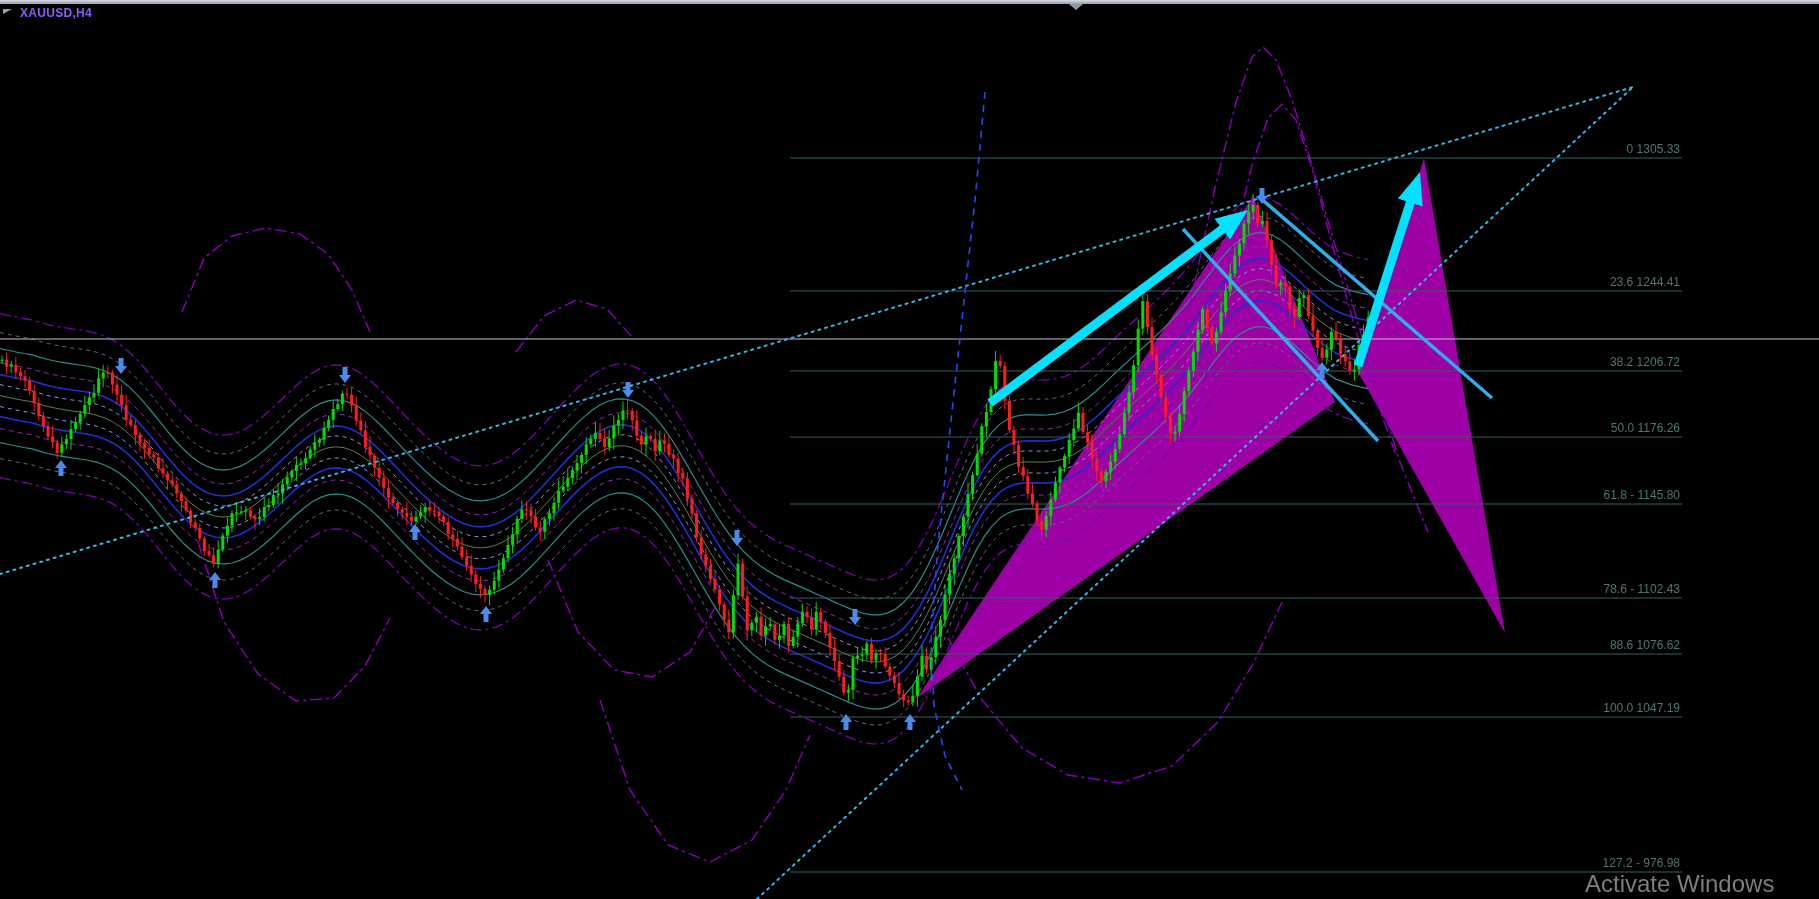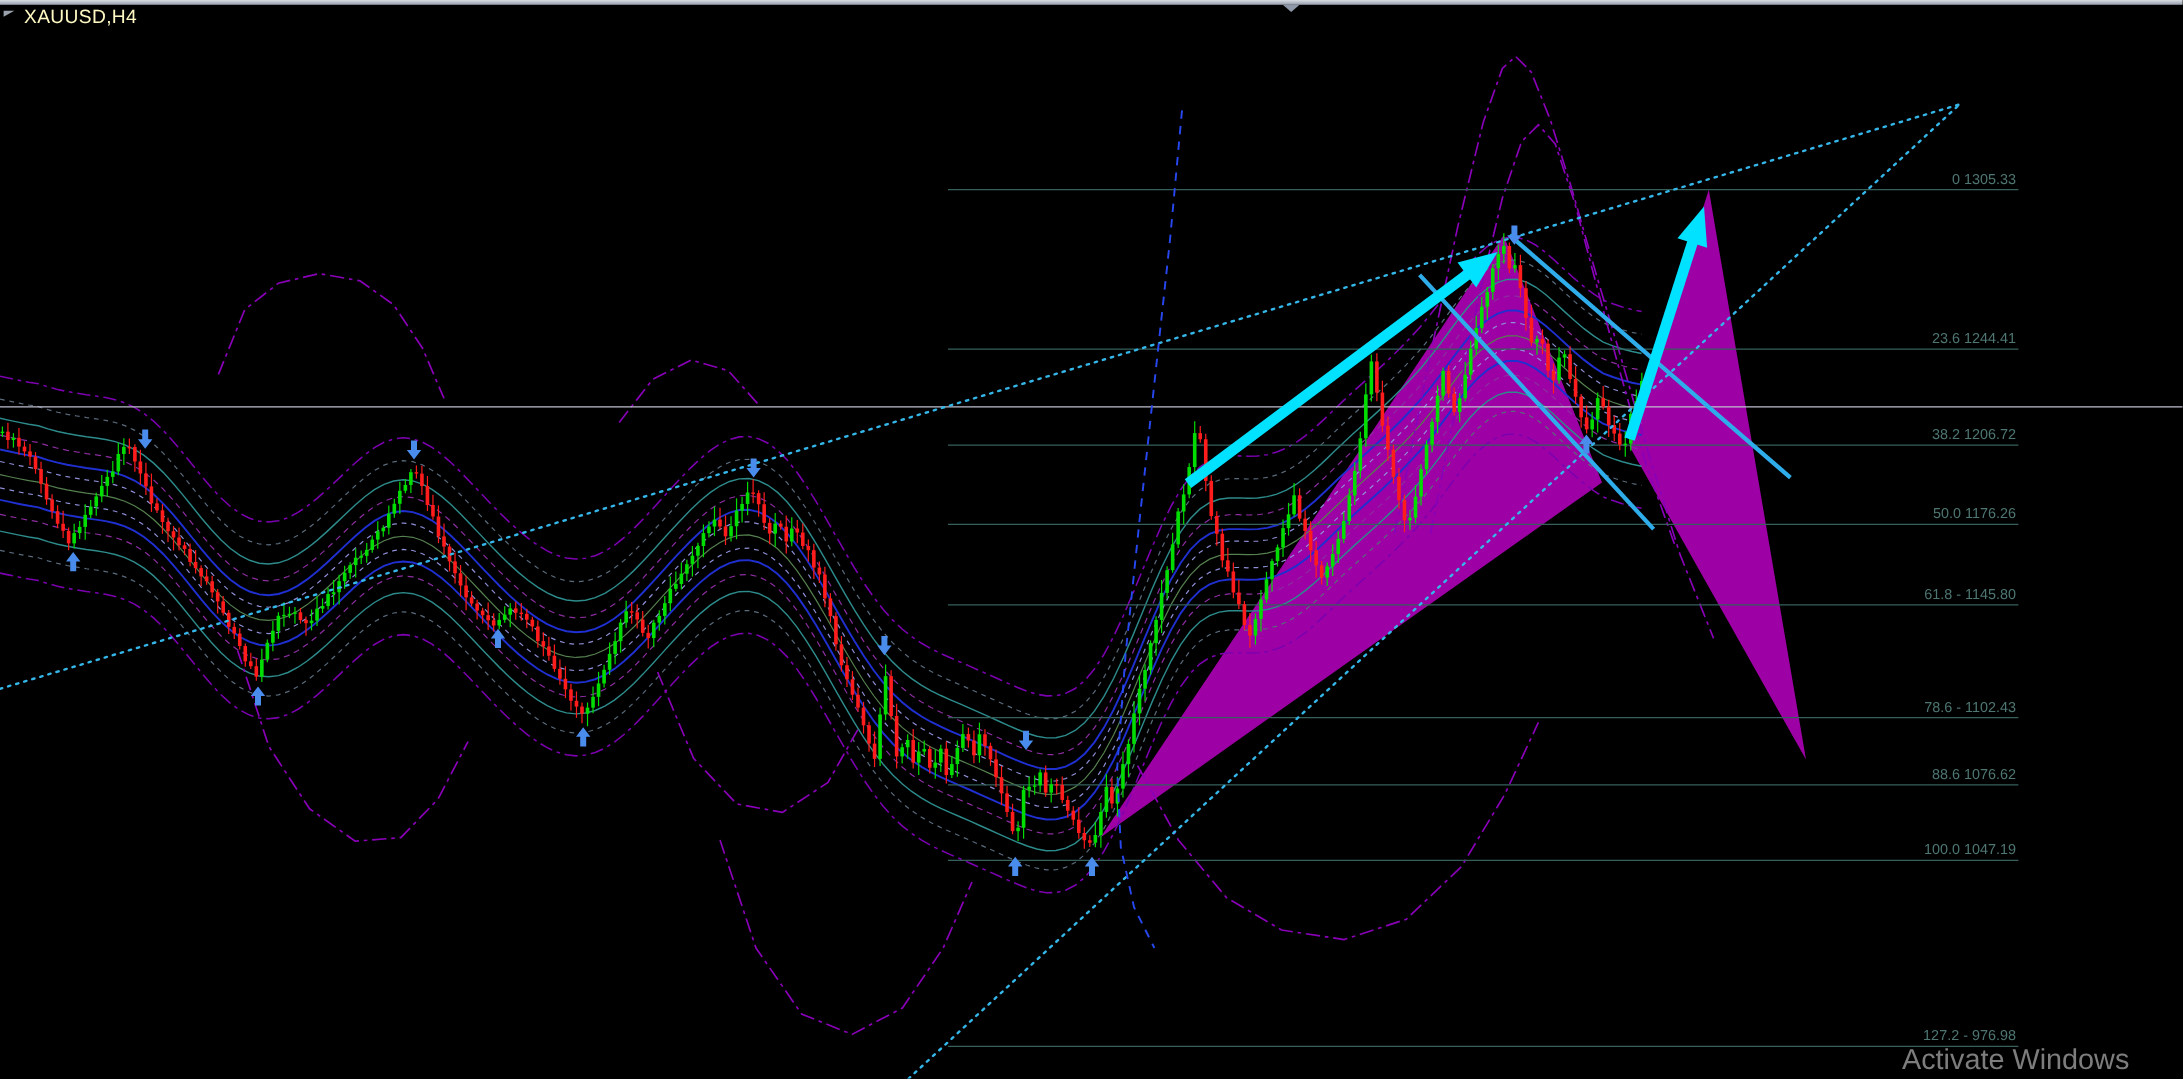--- a/index.html
+++ b/index.html
@@ -3,22 +3,22 @@
 <meta charset="utf-8">
 <style>
   html,body{margin:0;padding:0;background:#000;width:1819px;height:899px;overflow:hidden;
     font-family:"Liberation Sans",sans-serif;}
   #stage{position:relative;width:1819px;height:899px;background:#000;}
   #top-strip{position:absolute;left:0;top:0;width:1819px;height:4px;
     background:linear-gradient(#d9dde3,#959dab);}
   #collapse-tri{position:absolute;left:1069px;top:4px;width:0;height:0;
     border-left:7px solid transparent;border-right:7px solid transparent;
     border-top:6px solid #8f98a8;}
-  #title-bar{position:absolute;left:20px;top:6px;color:#fef9c3;font-size:16px;
-    font-weight:normal;letter-spacing:.3px;}
+  #title-bar{position:absolute;left:20px;top:6px;color:#8b5cf6;font-size:12px;
+    font-weight:bold;letter-spacing:.3px;}
   #symbol-marker{position:absolute;left:3px;top:9px;width:0;height:0;
     border-top:5px solid #9aa2ae;border-right:9px solid transparent;}
   #chart-svg{position:absolute;left:0;top:0;}
   #watermark{position:absolute;left:1585px;top:870px;color:#7d7d7d;font-size:24px;
     font-weight:normal;}
 </style>
 </head>
 <body>
 
 <div id="stage">

